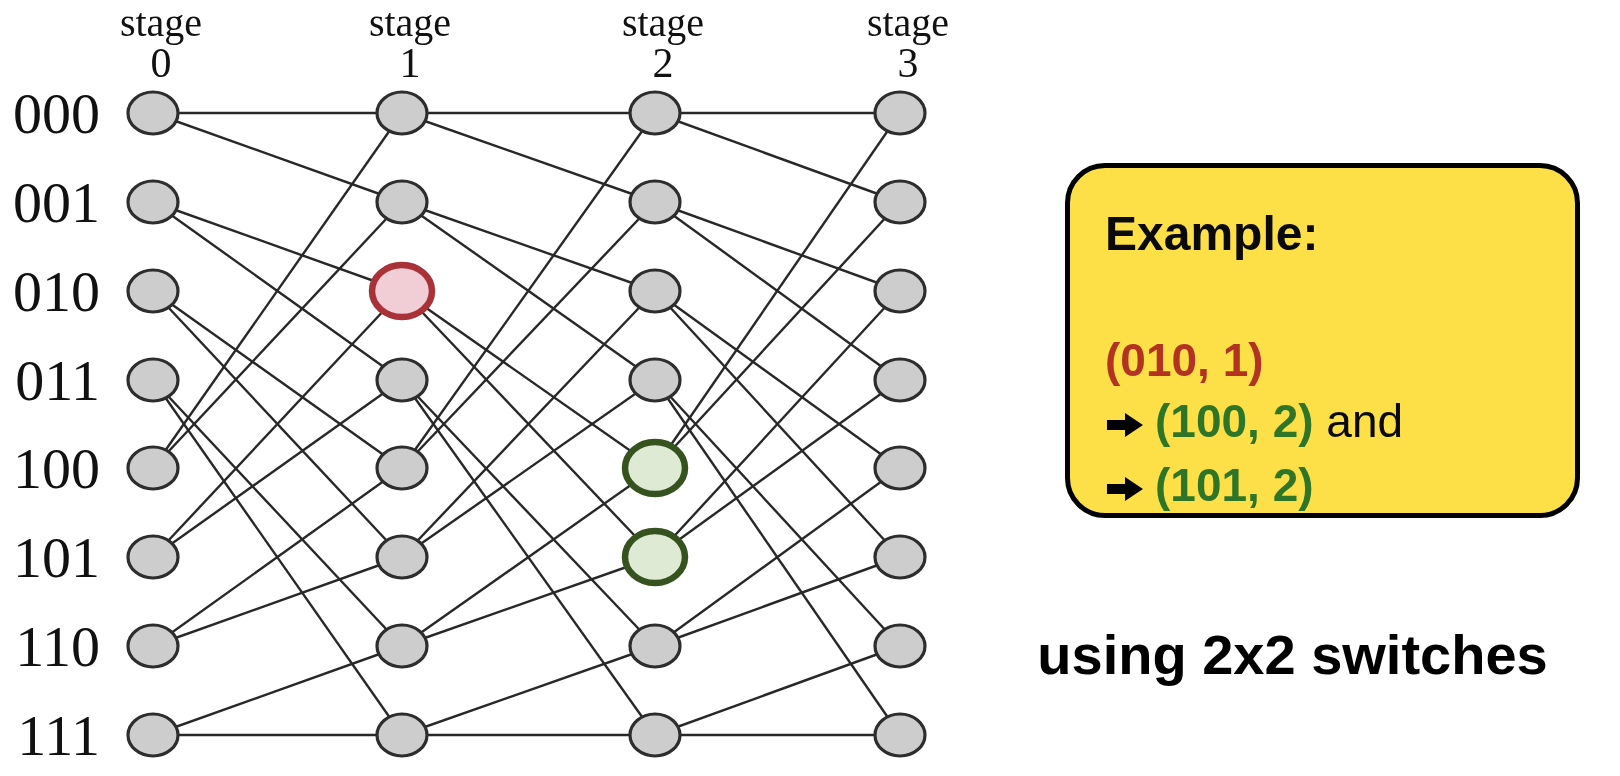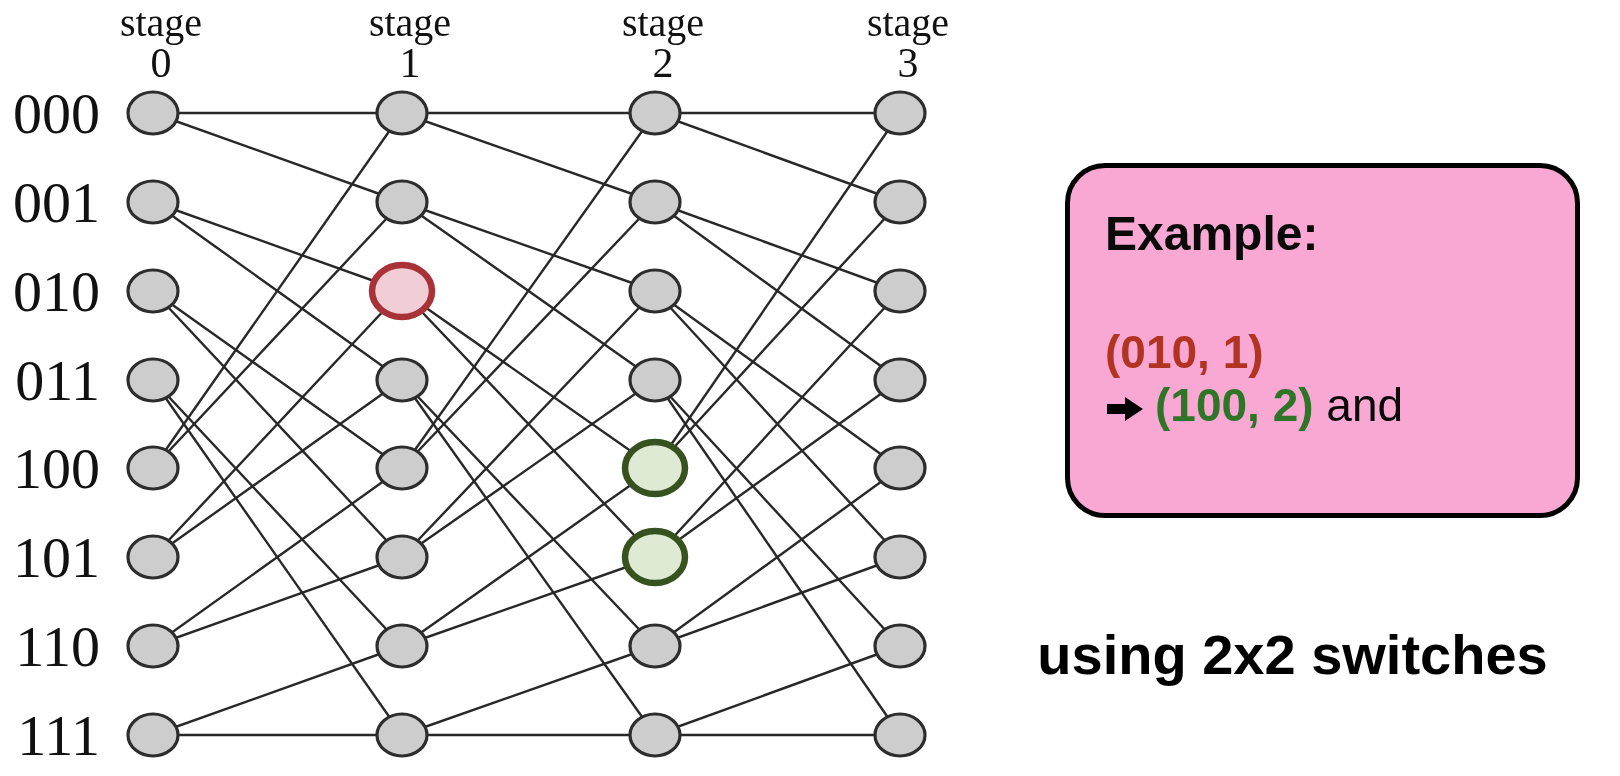--- a/index.html
+++ b/index.html
@@ -33,37 +33,38 @@
     fill: #111111;
     text-anchor: middle;
   }
   .example-box {
     position: absolute;
     left: 1065px;
     top: 163px;
     width: 515px;
     height: 355px;
     box-sizing: border-box;
-    background: #f9a8d4;
+    background: #fde047;
     border: 5px solid #000000;
     border-radius: 40px;
     padding: 38px 20px 0 35px;
   }
   .ex-title {
     font-size: 48px;
     line-height: 56px;
     font-weight: bold;
     color: #0a0a0a;
   }
   .ex-gap { height: 64px; }
   .ex-line {
     font-size: 46px;
     line-height: 53px;
     font-weight: bold;
     white-space: nowrap;
+    margin-top: 8px;
   }
   .ex-red   { color: #b23322; }
   .ex-green { color: #2f7527; }
   .ex-and   { color: #0a0a0a; font-weight: normal; }
   .arrow-wrap {
     display: inline-block;
     vertical-align: -3px;
     margin-right: 10px;
   }
   .caption {
@@ -184,17 +185,22 @@
 
 <div class="example-box">
   <div class="ex-title">Example:</div>
   <div class="ex-gap"></div>
   <div class="ex-line ex-red">(010, 1)</div>
   <div class="ex-line">
     <span class="arrow-wrap"><svg width="40" height="30" viewBox="0 0 40 30">
           <path d="M2 10 H20 V3 L38 15 L20 27 V20 H2 Z" fill="#000000"></path>
         </svg></span><span class="ex-green">(100, 2)</span><span class="ex-and"> and</span>
   </div>
+  <div class="ex-line">
+    <span class="arrow-wrap"><svg width="40" height="30" viewBox="0 0 40 30">
+          <path d="M2 10 H20 V3 L38 15 L20 27 V20 H2 Z" fill="#000000"></path>
+        </svg></span><span class="ex-green">(101, 2)</span>
+  </div>
 </div>
 
 <div class="caption">
   <div>using 2x2 switches</div>
 </div>
 
 </body></html>

